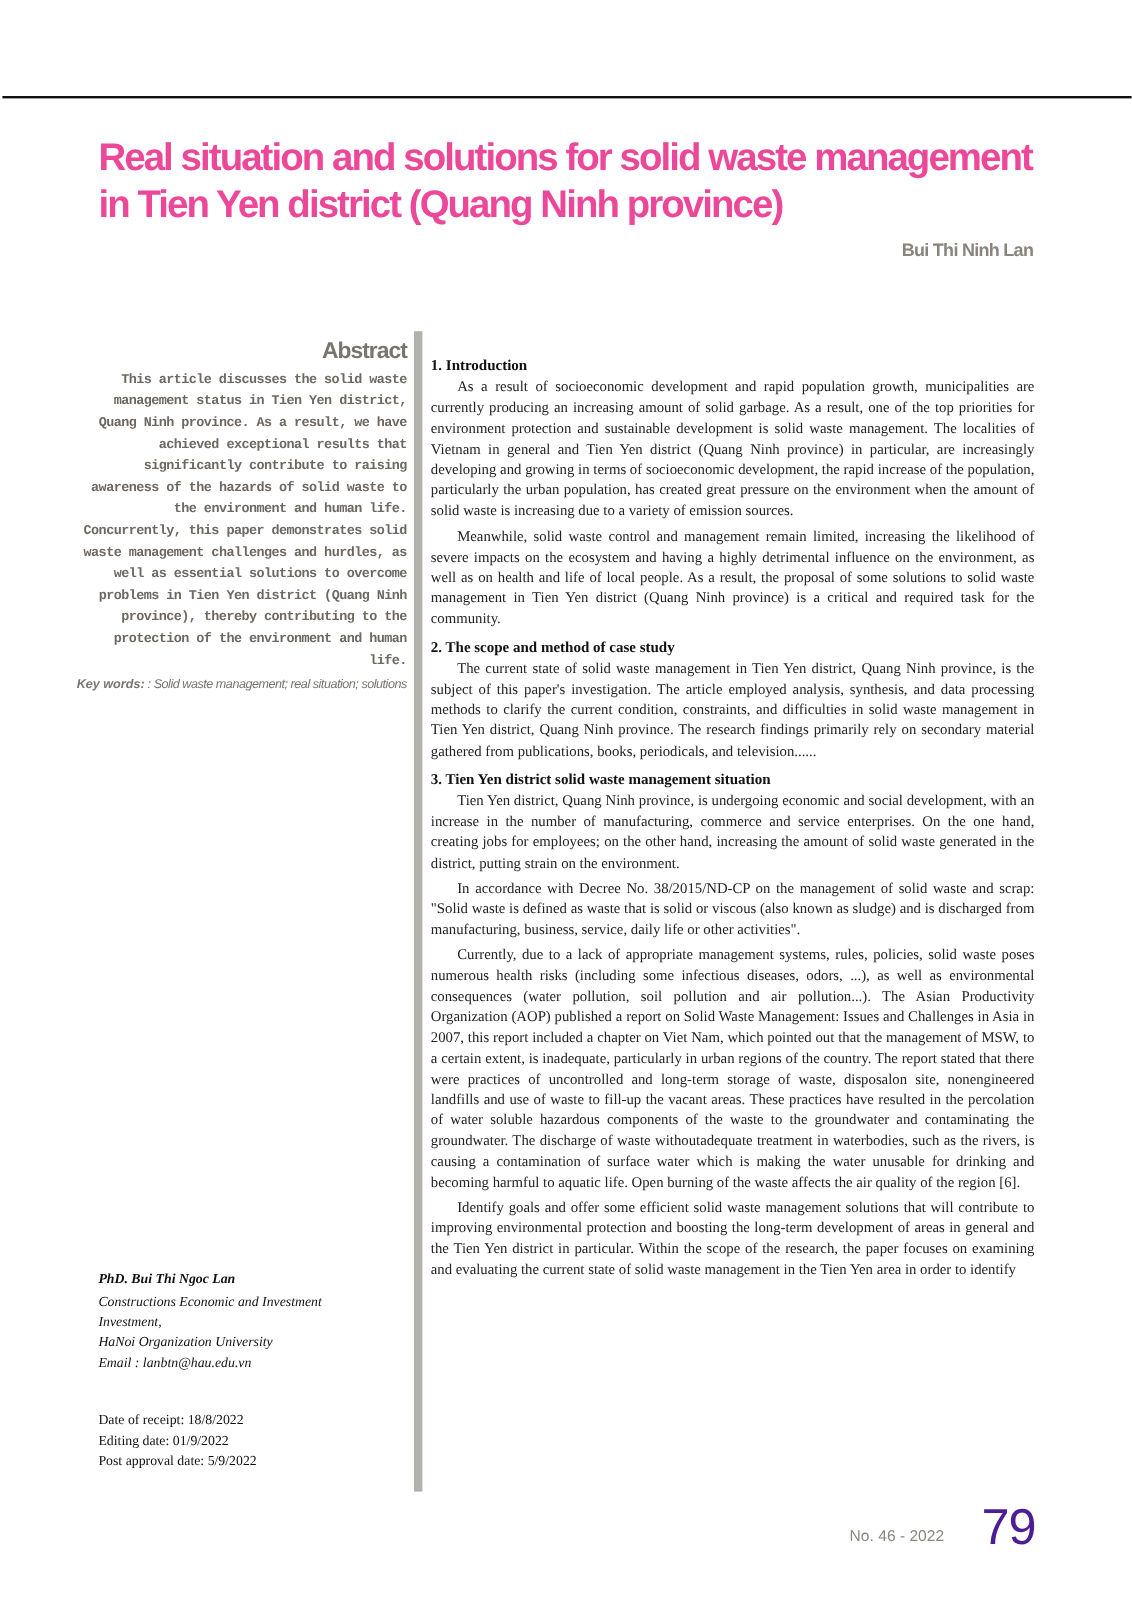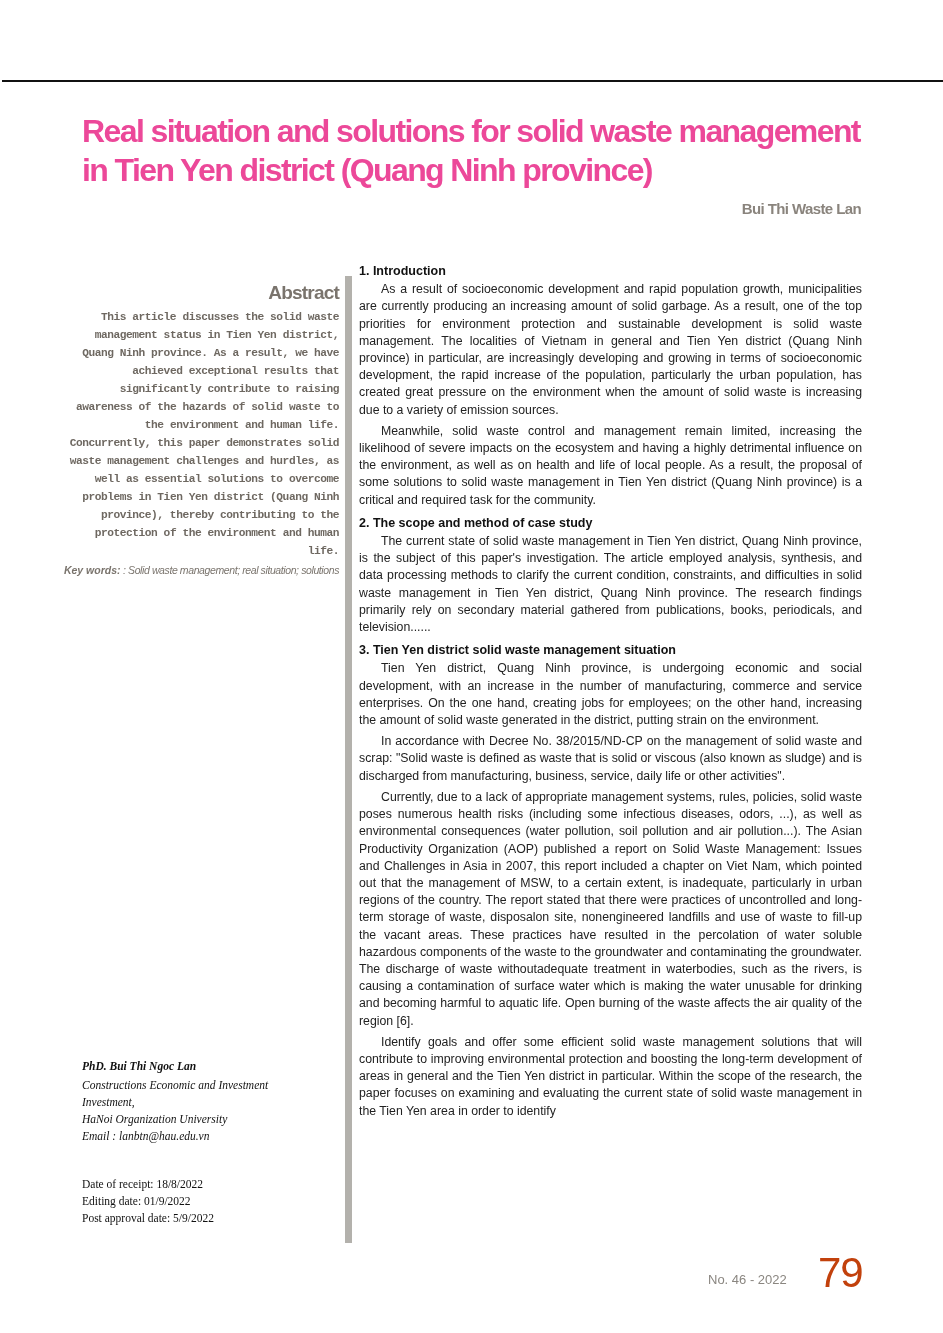--- a/index.html
+++ b/index.html
@@ -20,37 +20,37 @@
       line-height: 16px; color: #7a746d; margin-top: 2px; }
     .keywords .kw-label { font-weight: bold; font-style: italic; }
     .keywords .kw-text { font-style: italic; letter-spacing: -0.4px; }
     .author-info { position: absolute; left: 82px; top: 1058px; width: 260px;
       font-family: "Liberation Serif", serif; font-size: 11.5px; line-height: 17px; color: #111; }
     .author-info .name { font-weight: bold; font-style: italic; margin-bottom: 2px; }
     .author-info .aff { font-style: italic; }
     .dates { position: absolute; left: 82px; top: 1176px; width: 260px;
       font-family: Liberation Serif, serif; font-size: 11.5px; line-height: 17px; color: #111; }
     .vbar { position: absolute; left: 345px; top: 276px; width: 7px; height: 967px; background: #b3b1ac; }
-    .main-col { position: absolute; left: 359px; top: 263px; width: 503px;
-      font-family: Liberation Sans, sans-serif; font-size: 12.3px; line-height: 17.2px; color: #222; }
+    .main-col { position: absolute; left: 359px; top: 296px; width: 503px;
+      font-family: Liberation Serif, serif; font-size: 12.3px; line-height: 17.2px; color: #222; }
     .section-head { font-weight: bold; font-size: 12.5px; color: #111; margin: 0 0 1px 0; }
     .para { text-align: justify; text-indent: 22px; margin: 0 0 4px 0; }
     .sec { margin-bottom: 6px; }
     .footer-issue { position: absolute; left: 708px; top: 1272px;
       font-family: "Liberation Sans", sans-serif; font-size: 13px; color: #8a8680; }
     .footer-page { position: absolute; left: 818px; top: 1250px;
-      font-family: "Liberation Sans", sans-serif; font-size: 42px; line-height: 46px; color: #c2410c; letter-spacing: -1px; }
+      font-family: "Liberation Sans", sans-serif; font-size: 42px; line-height: 46px; color: #4c1d95; letter-spacing: -1px; }
   </style>
 </head>
 <body>
 
 <div class="top-rule"></div>
 
 <h1 class="title" style="margin:0;">Real situation and solutions for solid waste management in Tien Yen district (Quang Ninh province)</h1>
-<div class="author-top">Bui Thi Waste Lan</div>
+<div class="author-top">Bui Thi Ninh Lan</div>
 
 <div class="left-col">
   <div class="abstract-head">Abstract</div>
   <div class="abstract-body">This article discusses the solid waste management status in Tien Yen district, Quang Ninh province. As a result, we have achieved exceptional results that significantly contribute to raising awareness of the hazards of solid waste to the environment and human life. Concurrently, this paper demonstrates solid waste management challenges and hurdles, as well as essential solutions to overcome problems in Tien Yen district (Quang Ninh province), thereby contributing to the protection of the environment and human life.</div>
   <div class="keywords">
     <span class="kw-label">Key words:</span><span class="kw-text"> : Solid waste management; real situation; solutions</span>
   </div>
 </div>
 
 <div class="author-info">

